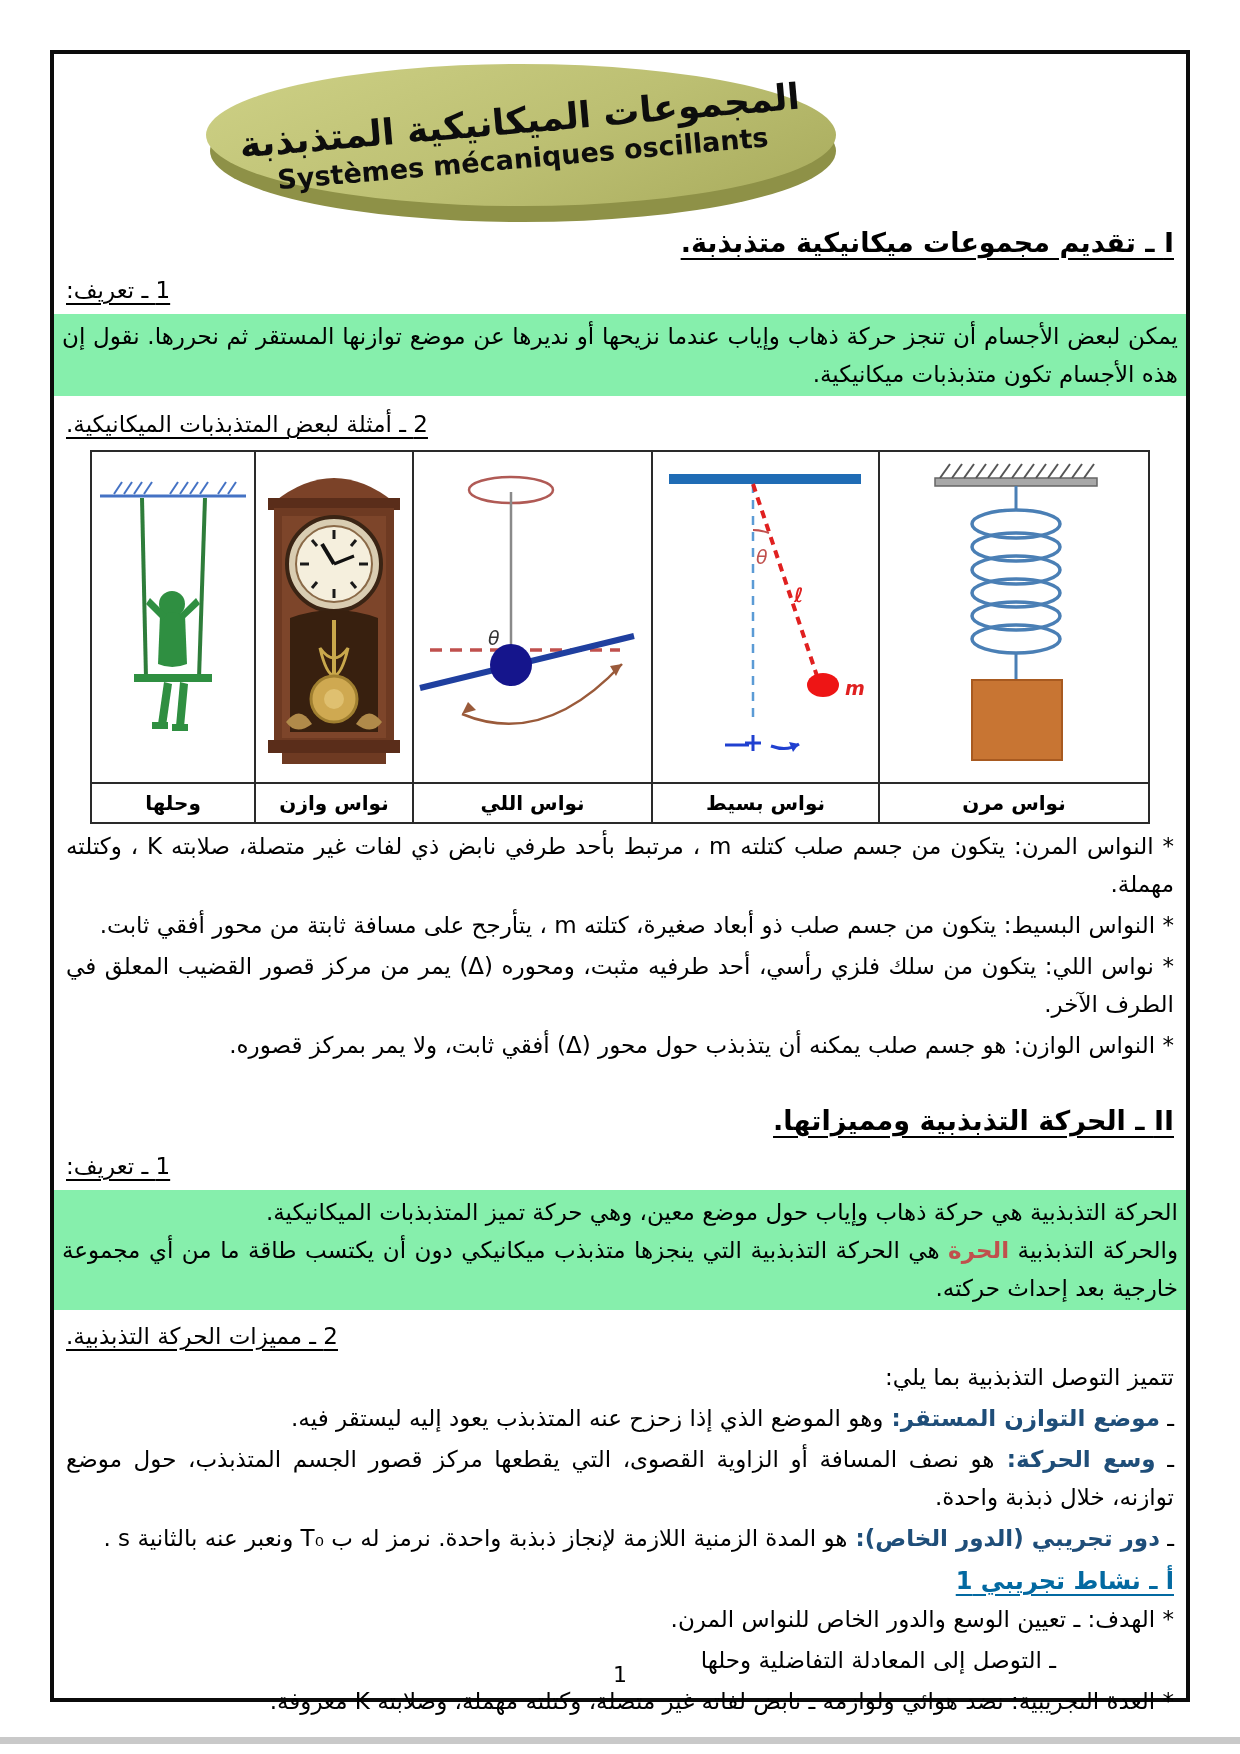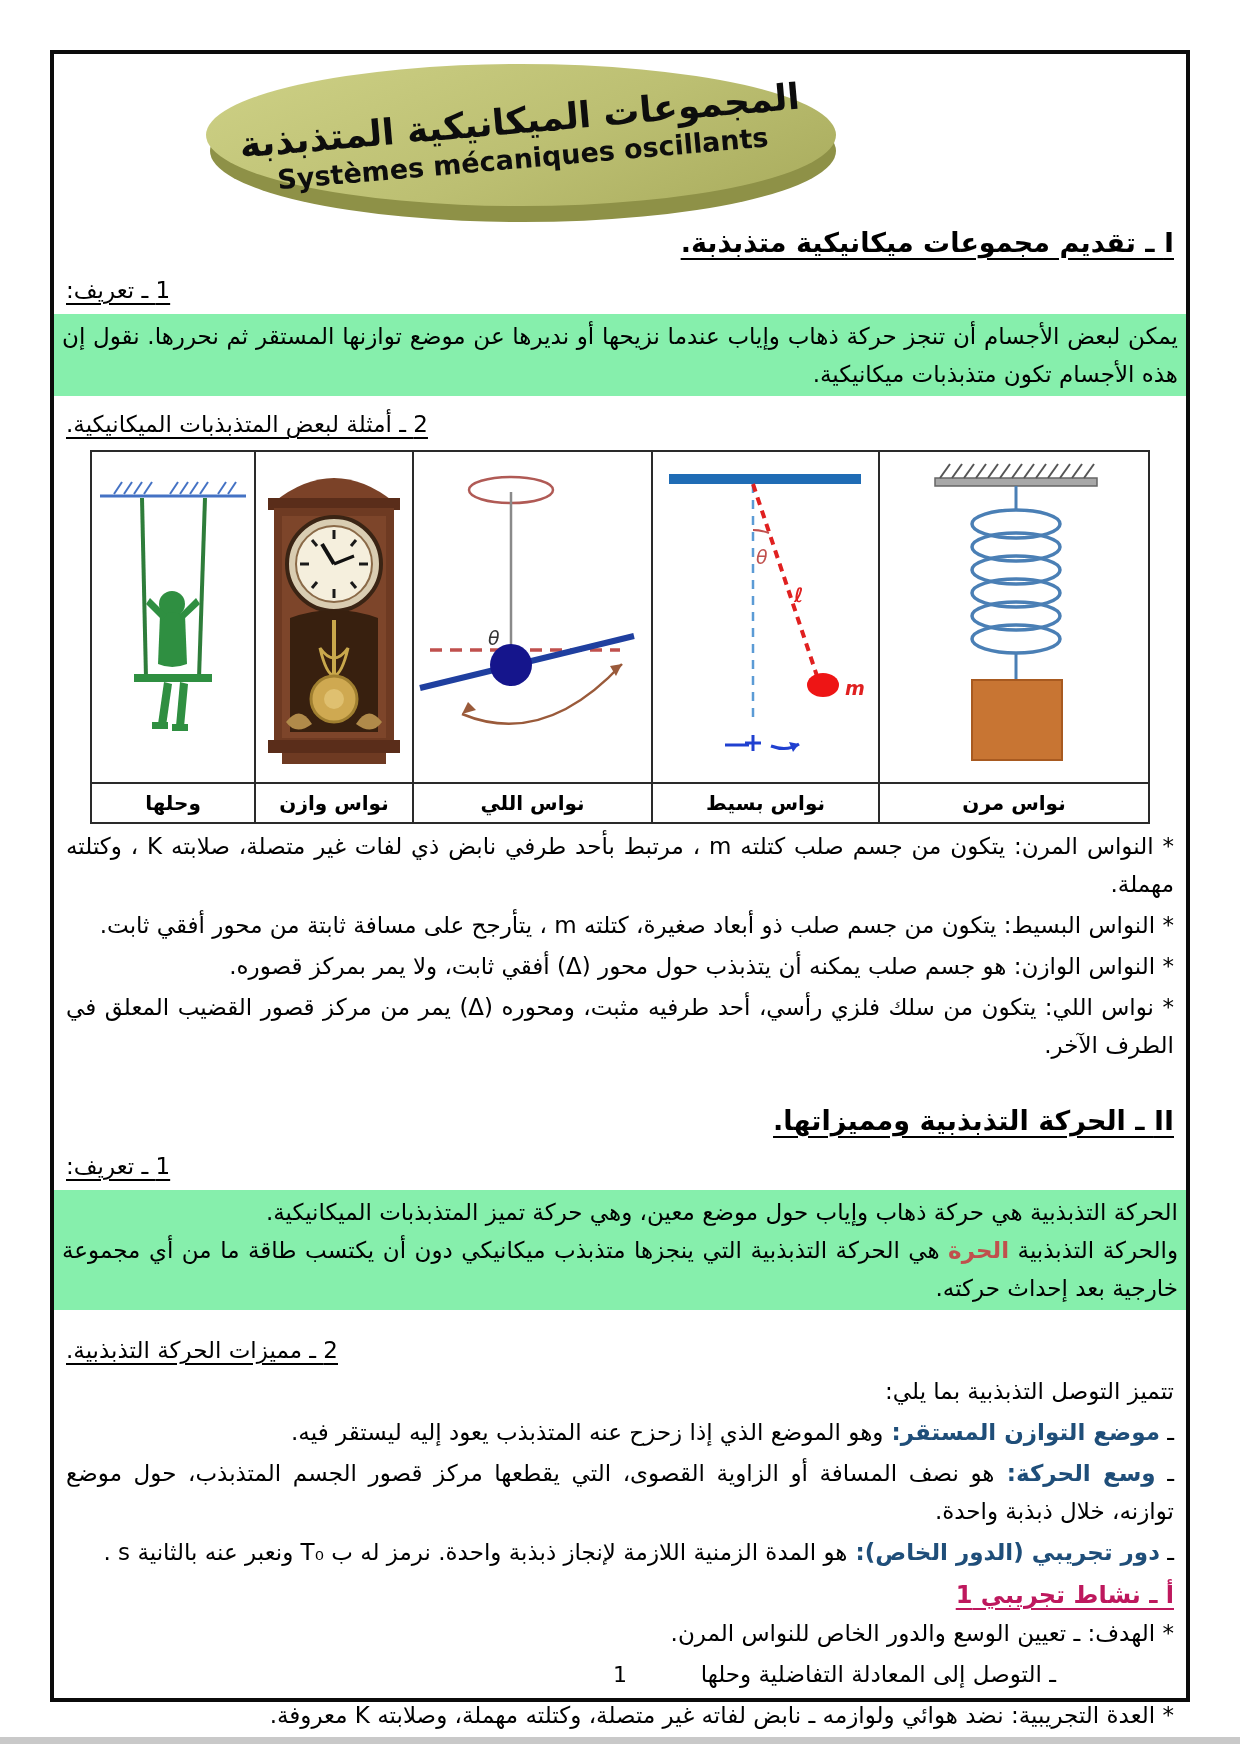--- a/index.html
+++ b/index.html
@@ -23,21 +23,21 @@
   .title-fr{font-size:27px;font-weight:bold;color:#0d0d0d;margin-top:2px;white-space:nowrap;}
 
   .sec-head{font-size:27px;line-height:34px;font-weight:bold;text-decoration:underline;
             text-underline-offset:6px;text-decoration-thickness:2px;text-align:right;}
   .sub-head{font-size:23px;line-height:32px;text-decoration:underline;text-underline-offset:5px;
             text-align:left;}
   .pink{background:#86efac;padding:3px 8px;margin-left:-12px;margin-right:-12px;}
   .pink p{margin:0;}
   .red-word{color:#c0504d;font-weight:bold;}
   .blue-term{color:#1f4e79;font-weight:bold;}
-  .activity-head{font-size:24px;line-height:32px;font-weight:bold;color:#be185d;
+  .activity-head{font-size:24px;line-height:32px;font-weight:bold;color:#0369a1;
                  text-decoration:underline;text-underline-offset:5px;text-align:right;}
   p.body-line{margin:3px 0;}
   .indent{padding-right:118px;}
 
   
   table.examples{border-collapse:collapse;margin:10px auto 0 auto;width:1048px;direction:ltr;}
   table.examples td{border:2px solid #2a2a2a;padding:0;background:#fff;vertical-align:middle;}
   td.img-cell{height:330px;}
   td.cap-cell{height:34px;text-align:center;font-weight:bold;font-size:20px;direction:rtl;}
   .c1{width:162px;} .c2{width:156px;} .c3{width:237px;} .c4{width:225px;} .c5{width:268px;}
@@ -210,33 +210,33 @@
           <td class="cap-cell c3">نواس اللي</td>
           <td class="cap-cell c4">نواس بسيط</td>
           <td class="cap-cell c5">نواس مرن</td>
         </tr>
       </tbody>
         </table>
 
       <div style="">
         <p class="body-line">* النواس المرن: يتكون من جسم صلب كتلته m ، مرتبط بأحد طرفي نابض ذي لفات غير متصلة، صلابته K ، وكتلته مهملة.</p>
         <p class="body-line">* النواس البسيط: يتكون من جسم صلب ذو أبعاد صغيرة، كتلته m ، يتأرجح على مسافة ثابتة من محور أفقي ثابت.</p>
+        <p class="body-line">* نواس اللي: يتكون من سلك فلزي رأسي، أحد طرفيه مثبت، ومحوره (Δ) يمر من مركز قصور القضيب المعلق في الطرف الآخر.</p>
         <p class="body-line">* النواس الوازن: هو جسم صلب يمكنه أن يتذبذب حول محور (Δ) أفقي ثابت، ولا يمر بمركز قصوره.</p>
-        <p class="body-line">* نواس اللي: يتكون من سلك فلزي رأسي، أحد طرفيه مثبت، ومحوره (Δ) يمر من مركز قصور القضيب المعلق في الطرف الآخر.</p>
       </div>
 
       <div class="sec-head" style="margin-top:40px;">II ـ الحركة التذبذبية ومميزاتها.</div>
       <div class="sub-head" style="margin-top:12px;">1 ـ تعريف:</div>
 
       <div class="pink" style="margin-top:8px;">
         <p>الحركة التذبذبية هي حركة ذهاب وإياب حول موضع معين، وهي حركة تميز المتذبذبات الميكانيكية.</p>
         <p><span>والحركة التذبذبية </span><span class="red-word">الحرة</span><span> هي الحركة التذبذبية التي ينجزها متذبذب ميكانيكي دون أن يكتسب طاقة ما من أي مجموعة خارجية بعد إحداث حركته.</span></p>
       </div>
 
-      <div class="sub-head" style="margin-top:24px;">2 ـ مميزات الحركة التذبذبية.</div>
+      <div class="sub-head" style="margin-top:10px;">2 ـ مميزات الحركة التذبذبية.</div>
       <p class="body-line" style="margin-top:6px;">تتميز التوصل التذبذبية بما يلي:</p>
 
       <p class="body-line"><span>ـ </span><span class="blue-term">موضع التوازن المستقر</span><span class="blue-term">: </span><span>وهو الموضع الذي إذا زحزح عنه المتذبذب يعود إليه ليستقر فيه.</span></p>
 
       <p class="body-line"><span>ـ </span><span class="blue-term">وسع الحركة</span><span class="blue-term">: </span><span>هو نصف المسافة أو الزاوية القصوى، التي يقطعها مركز قصور الجسم المتذبذب، حول موضع توازنه، خلال ذبذبة واحدة.</span></p>
 
       <p class="body-line"><span>ـ </span><span class="blue-term">دور تجريبي (الدور الخاص)</span><span class="blue-term">: </span><span>هو المدة الزمنية اللازمة لإنجاز ذبذبة واحدة. نرمز له ب T₀ ونعبر عنه بالثانية s .</span></p>
 
       <div class="activity-head" style="margin-top:8px;">أ ـ نشاط تجريبي 1</div>
       <p class="body-line">* الهدف: ـ تعيين الوسع والدور الخاص للنواس المرن.</p>

